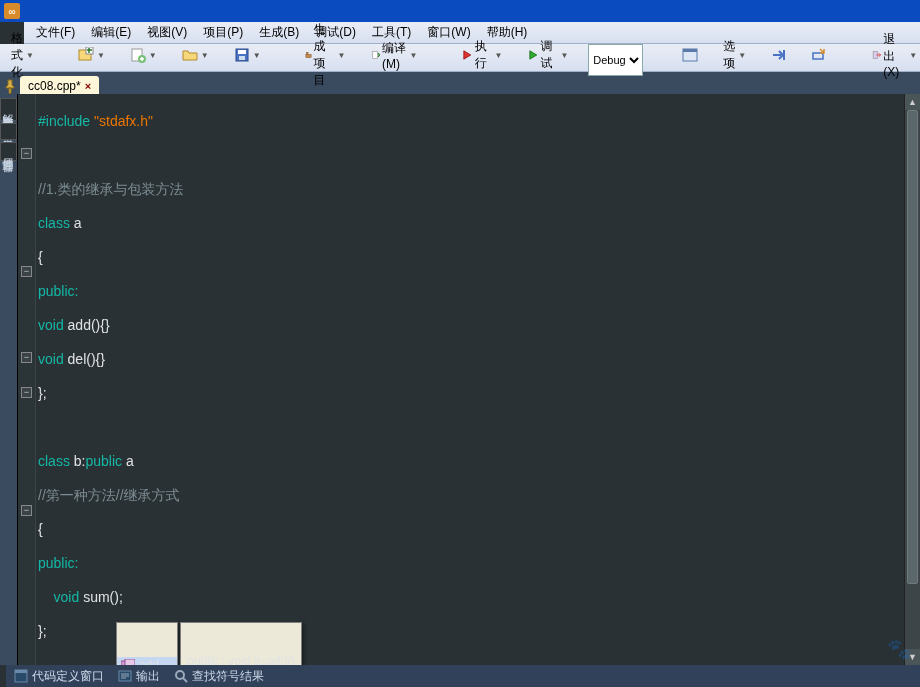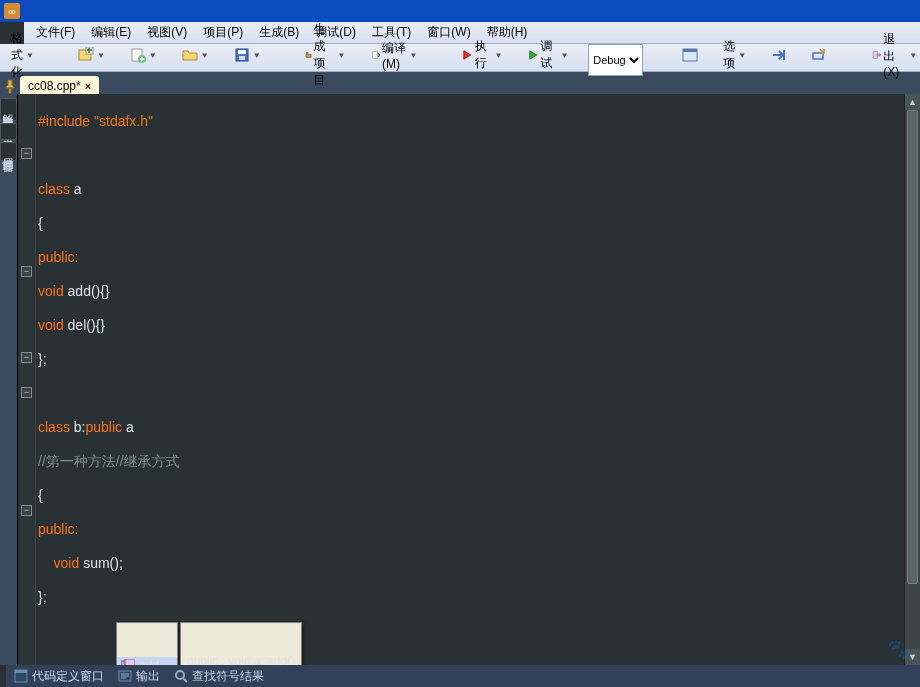--- a/index.html
+++ b/index.html
@@ -18,21 +18,21 @@
 .tab-strip .pin { width:16px; height:16px; position:absolute; left:2px; margin-top:2px; }
 .tab { background:#fdf6d9; color:#000; font-size:12px; padding:2px 8px 2px 8px; border-radius:3px 3px 0 0; display:flex; align-items:center; gap:4px; height:20px; }
 .tab .close { color:#800; font-weight:bold; cursor:pointer; font-size:11px; }
 .editor-area { position:absolute; top:94px; left:0; right:0; bottom:22px; display:flex; background:#293134; }
 .sidebar { width:18px; background:#3a4b60; color:#c8d4e4; writing-mode:vertical-rl; text-orientation:upright; font-size:11px; display:flex; flex-direction:row; padding-top:4px; border-right:1px solid #000; letter-spacing:1px; }
 .sidebar-tab { padding:6px 1px; background:#293134; border:1px solid #555; margin-bottom:2px; cursor:pointer; }
 .gutter { width:18px; background:#2b3437; border-right:1px solid #3a4448; }
 .gutter .fold { width:11px; height:11px; border:1px solid #888; background:#3a4448; color:#ccc; font-size:9px; line-height:9px; text-align:center; margin:3px auto 0; }
 .code { flex:1; background:#293134; color:#e0e2e4; font-family:Consolas,"Courier New",monospace; font-size:14px; line-height:17px; padding:2px 0 2px 2px; position:relative; white-space:pre; overflow:hidden; }
 .code .line { height:17px; }
-.pink { color:#f97316; }
+.pink { color:#14b8a6; }
 .str { color:#ec7600; }
 .cmt { color:#7d8c93; }
 .white { color:#e0e2e4; }
 .scrollbar-v { width:16px; background:#3d4548; border-left:1px solid #222; display:flex; flex-direction:column; }
 .scrollbar-v .arrow { height:16px; background:#4a5558; display:flex; align-items:center; justify-content:center; color:#ccc; font-size:9px; }
 .scrollbar-v .track { flex:1; background:#3d4548; position:relative; }
 .scrollbar-v .thumb { position:absolute; left:2px; right:2px; top:0; height:88%; background:#5b676a; border:1px solid #6e7a7d; border-radius:2px; }
 .status-bar { position:absolute; bottom:0; left:0; right:0; height:22px; background:#31415a; color:#cdd8e8; font-size:12px; display:flex; align-items:center; padding:0 8px; gap:14px;margin-left:6px; }
 .status-bar .panel { display:flex; align-items:center; gap:4px; cursor:pointer; }
 .status-bar .sico { width:14px; height:14px; display:inline-block; }
@@ -191,20 +191,21 @@
     <div style="height:72px"></div>
     <div class="fold">−</div>
     <div style="height:21px"></div>
     <div class="fold">−</div>
     <div style="height:104px"></div>
     <div class="fold">−</div>
   </div>
   <div class="code">
 <div class="line"><span class="pink">#include </span><span class="str">"stdafx.h"</span></div>
 <div class="line"></div>
+<div class="line"><span class="cmt">//1.类的继承与包装方法</span></div>
 <div class="line"><span class="pink">class</span><span class="white"> a</span></div>
 <div class="line"><span class="white">{</span></div>
 <div class="line"><span class="pink">public:</span></div>
 <div class="line"><span class="pink">void</span><span class="white"> add(){}</span></div>
 <div class="line"><span class="pink">void</span><span class="white"> del(){}</span></div>
 <div class="line"><span class="white">};</span></div>
 <div class="line"></div>
 <div class="line"><span class="pink">class</span><span class="white"> b:</span><span class="pink">public</span><span class="white"> a</span></div>
 <div class="line"><span class="cmt">//第一种方法//继承方式</span></div>
 <div class="line"><span class="white">{</span></div>

